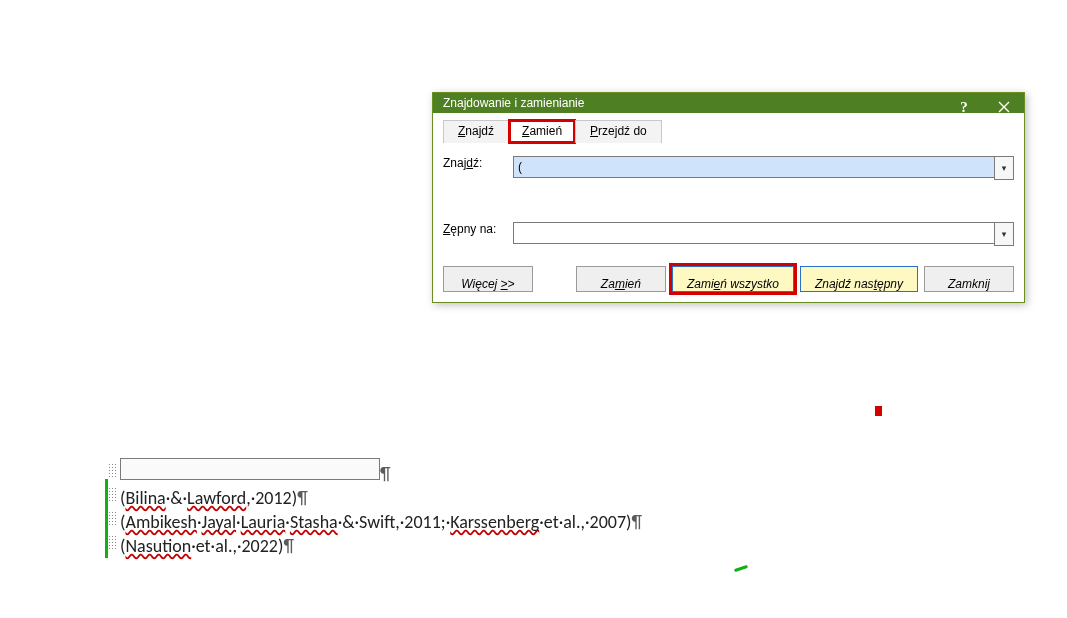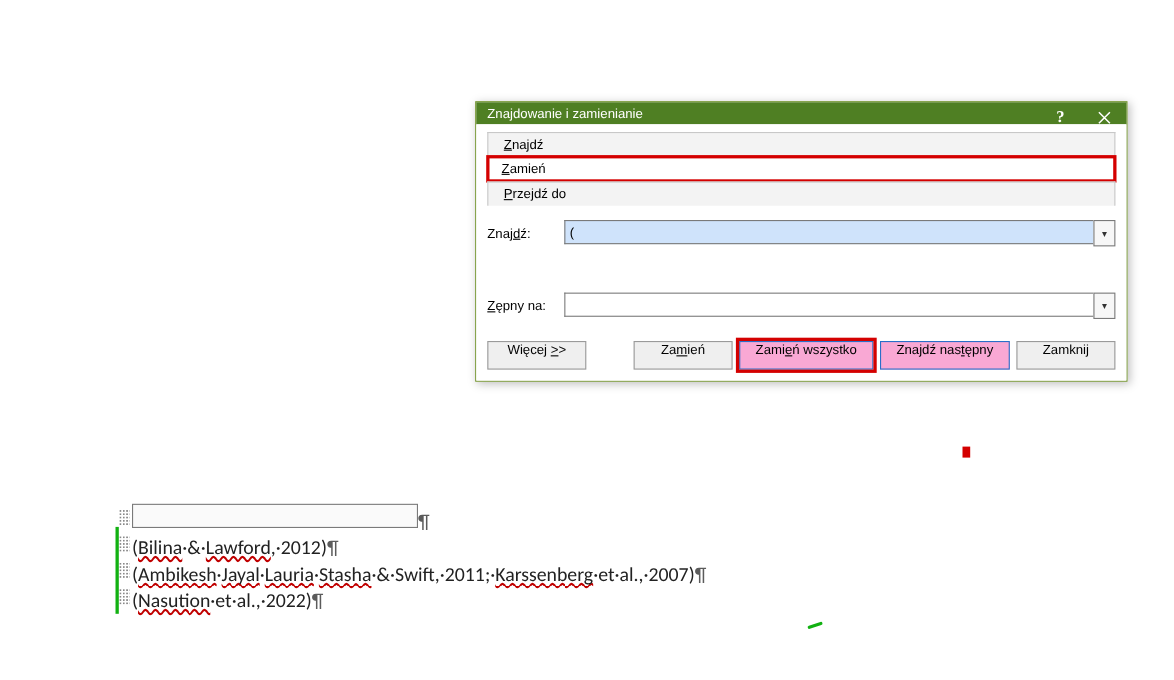--- a/index.html
+++ b/index.html
@@ -5,38 +5,38 @@
   html,body{margin:0;padding:0;font-family:"Segoe UI",Tahoma,sans-serif;font-size:13px;color:#000;background:#fff;}
   body{width:1067px;height:618px;position:relative;overflow:hidden;}
 
   
   .dlg{position:absolute;left:432px;top:92px;width:591px;border:1px solid #6b8e23;box-shadow:2px 2px 8px rgba(0,0,0,.25);background:#fff;}
   .titlebar{background:#4f7f23;color:#fff;height:20px;display:flex;align-items:center;justify-content:space-between;padding:0 0 0 10px;font-size:12px;}
   .t-right{display:flex;height:100%;}
   .t-btn{width:40px;height:28px;display:flex;align-items:center;justify-content:center;color:#fff;font-size:15px;}
   .help{font-family:Georgia,serif;font-weight:bold;}
   .body{padding:6px 10px 10px 10px;background:#fff;}
-  .tabs{display:flex;gap:0;margin-bottom:14px;flex-direction:column;}
+  .tabs{display:flex;gap:0;margin-bottom:14px;}
   .tab{border:1px solid #c8c8c8;background:#f3f3f3;padding:3px 14px 4px 14px;font-size:12px;position:relative;top:1px;border-bottom:none;}
   .tab.active{background:#fff;border-bottom:1px solid #fff;}
   .tab .mn{text-decoration:underline;}
   .hl-tab{outline:3px solid #d40000;outline-offset:-2px;padding-left:12px;padding-right:12px;}
-  .row{display:flex;align-items:center;margin:6px 0;}
+  .row{display:flex;margin:6px 0;}
   .row-l{width:70px;font-size:12px;}
   .row-l .mn{text-decoration:underline;}
   .combo{flex:1;display:flex;}
   .combo input{flex:1;height:20px;border:1px solid #7a7a7a;border-right:none;font-size:12px;padding:0 4px;outline:none;}
   .combo input.sel{background:#cfe3fb;}
   .combo input.sel::selection{background:#cfe3fb;}
   .combo .dd{width:18px;height:22px;border:1px solid #7a7a7a;background:#f7f7f7;display:flex;align-items:center;justify-content:center;font-size:9px;color:#333;}
   .spacer{height:30px;}
   .btnrow{display:flex;gap:6px;padding-top:14px;justify-content:flex-start;}
   .btnrow .push-right{margin-left:auto;}
-  .btn{border:1px solid #9a9a9a;background:#efefef;height:24px;padding:0 14px;font-size:12px;display:flex;align-items:flex-start;justify-content:center;min-width:60px;}
-  .btn.primary{border:1px solid #2a6fc8;background:#f9a8d4;}
+  .btn{border:1px solid #9a9a9a;background:#efefef;height:24px;padding:0 14px;font-size:12px;display:flex;align-items:flex-end;justify-content:center;min-width:60px;font-style:italic;}
+  .btn.primary{border:1px solid #2a6fc8;background:#fef9c3;}
   .btn .mn{text-decoration:underline;}
   .hl-btn{outline:3px solid #d40000;}
 
   
   .doc{position:absolute;left:108px;top:455px;font-family:Calibri,"Segoe UI",sans-serif;font-size:18px;line-height:24px;color:#222;}
   .green-bar{position:absolute;left:-3px;top:24px;bottom:0;width:3px;background:#12b112;}
   .fieldbox{display:inline-block;width:258px;height:20px;border:1px solid #7a7a7a;background:#fafafa;vertical-align:baseline;margin-top:3px;}
   .pil{color:#5b5b5b;}
   .dot{letter-spacing:0;}
   .wavy{text-decoration:underline wavy #c00000;text-decoration-skip-ink:none;}

